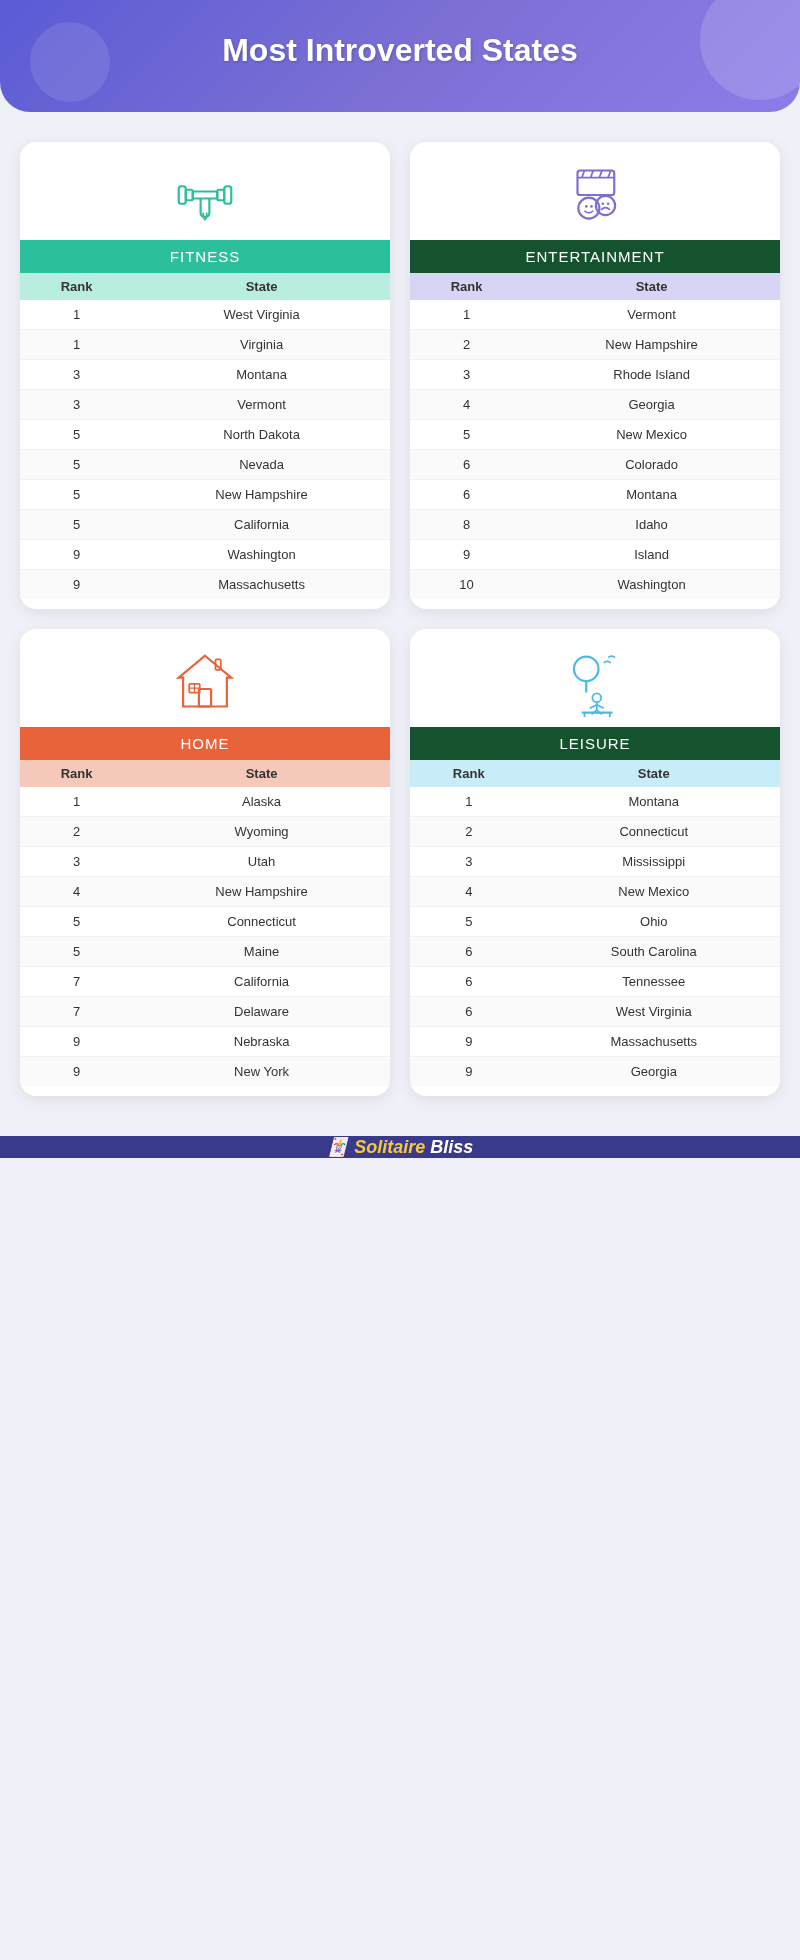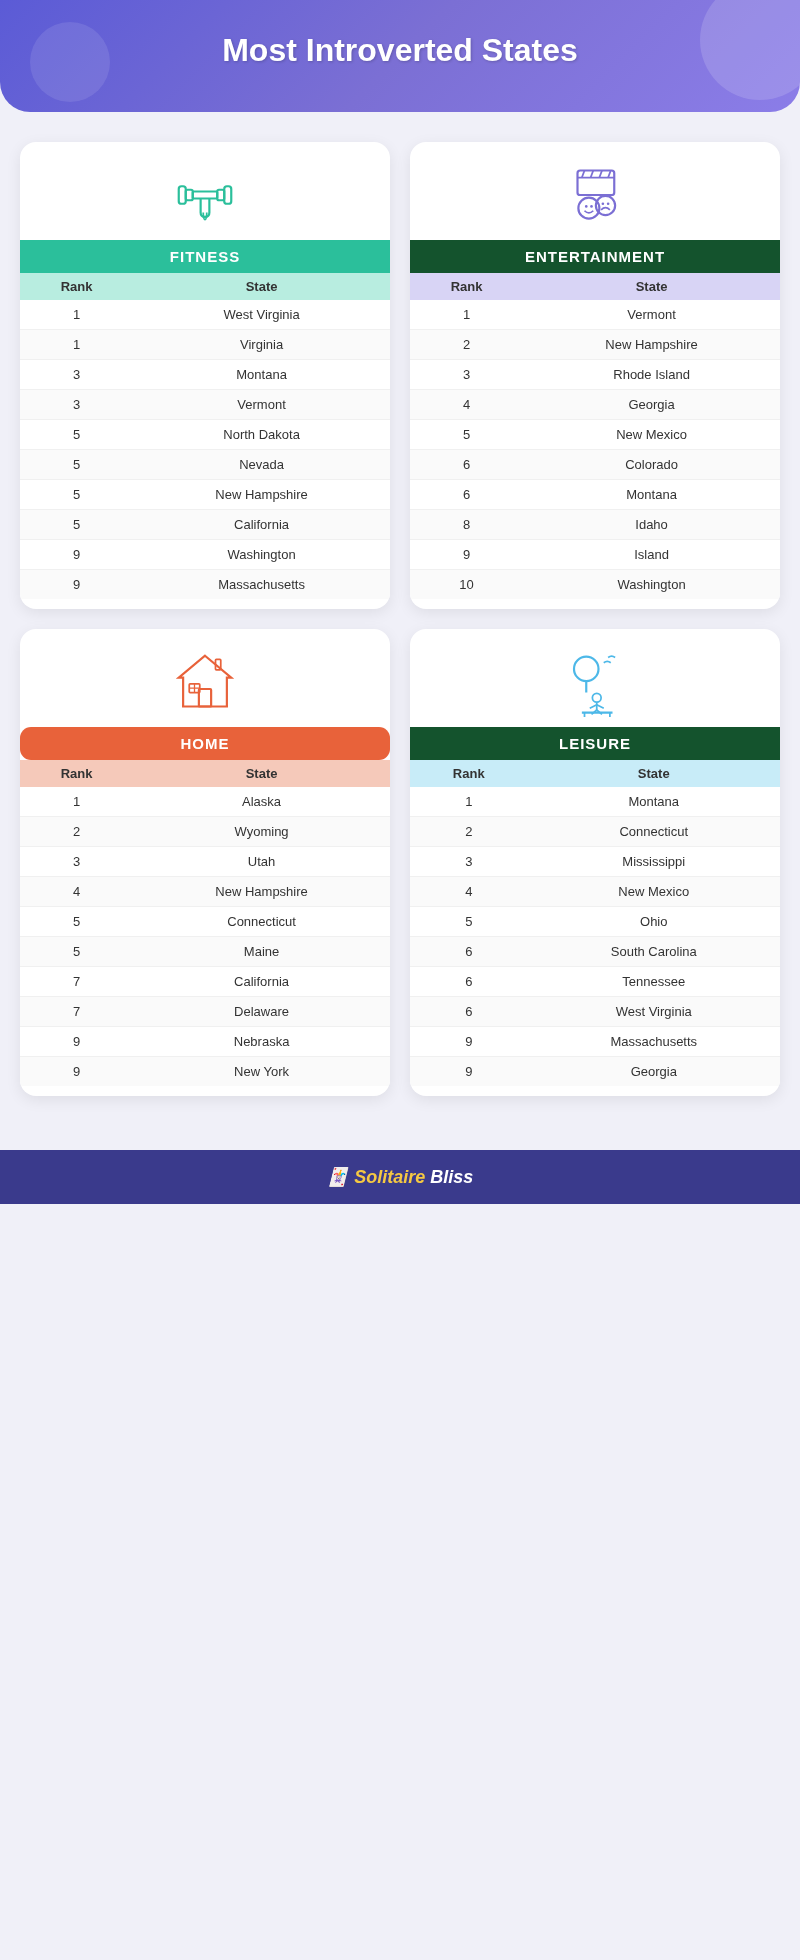--- a/index.html
+++ b/index.html
@@ -62,29 +62,29 @@
       display: flex;
       justify-content: center;
       align-items: center;
       padding: 18px 10px 10px;
       min-height: 90px;
     }
 
     .category-header {
       text-align: center;
       color: #fff;
-      font-weight: 700;
+      font-weight: 400;
       font-size: 15px;
       letter-spacing: 1px;
       padding: 8px 10px;
     }
 
     .fitness-header { background: #2bbf9b; }
     .entertainment-header { background: #14532d; }
-    .home-header { background: #e8623a; border-radius: 11px; }
+    .home-header { background: #e8623a; }
     .leisure-header { background: #14532d; }
 
     table {
       width: 100%;
       border-collapse: collapse;
     }
 
     .col-header-row th {
       padding: 6px 8px;
       font-size: 13px;
@@ -107,22 +107,21 @@
     tr.data-row:last-child td {
       border-bottom: none;
     }
     tr.data-row:nth-child(even) td {
       background: #fafafa;
     }
 
     .footer {
       background: #3a3a8c;
       text-align: center;
-      padding: 16px;
-      margin-top: 24px;
+      margin-top: 10px;
     }
     .footer-logo {
       color: #fff;
       font-size: 18px;
       font-style: italic;
       font-weight: 600;
     }
     .footer-logo span.solitaire { color: #f5c842; }
 
     

